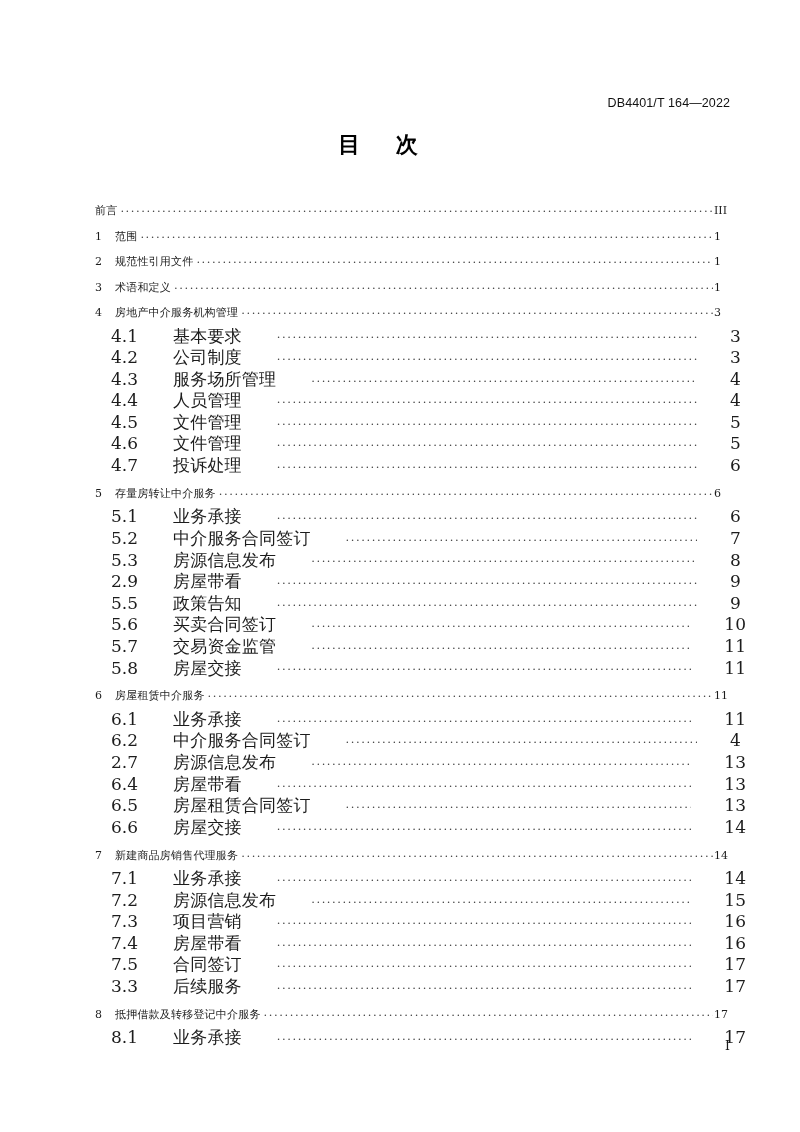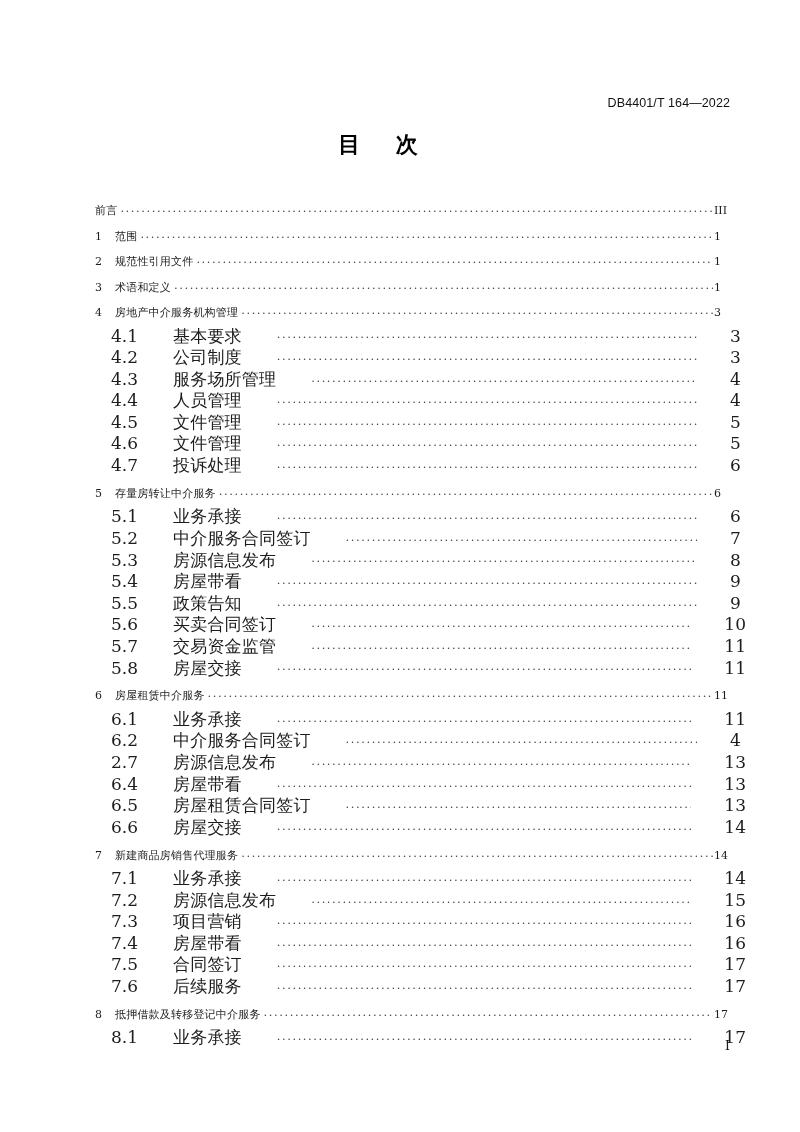--- a/index.html
+++ b/index.html
@@ -240,21 +240,21 @@
         <span class="toc-dots"></span>
         <span class="toc-page">7</span>
       </div>
       <div class="toc-entry lvl2">
         <span class="toc-num">5.3</span>
         <span class="toc-label">房源信息发布</span>
         <span class="toc-dots"></span>
         <span class="toc-page">8</span>
       </div>
       <div class="toc-entry lvl2">
-        <span class="toc-num">5.4</span>
+        <span class="toc-num">2.9</span>
         <span class="toc-label">房屋带看</span>
         <span class="toc-dots"></span>
         <span class="toc-page">9</span>
       </div>
       <div class="toc-entry lvl2">
         <span class="toc-num">5.5</span>
         <span class="toc-label">政策告知</span>
         <span class="toc-dots"></span>
         <span class="toc-page">9</span>
       </div>
@@ -348,21 +348,21 @@
         <span class="toc-dots"></span>
         <span class="toc-page">16</span>
       </div>
       <div class="toc-entry lvl2">
         <span class="toc-num">7.5</span>
         <span class="toc-label">合同签订</span>
         <span class="toc-dots"></span>
         <span class="toc-page">17</span>
       </div>
       <div class="toc-entry lvl2">
-        <span class="toc-num">7.6</span>
+        <span class="toc-num">3.3</span>
         <span class="toc-label">后续服务</span>
         <span class="toc-dots"></span>
         <span class="toc-page">17</span>
       </div>
       <div class="toc-entry lvl1 group-start">
         <span class="toc-num">8</span>
         <span class="toc-label">抵押借款及转移登记中介服务</span>
         <span class="toc-dots"></span>
         <span class="toc-page">17</span>
       </div>

